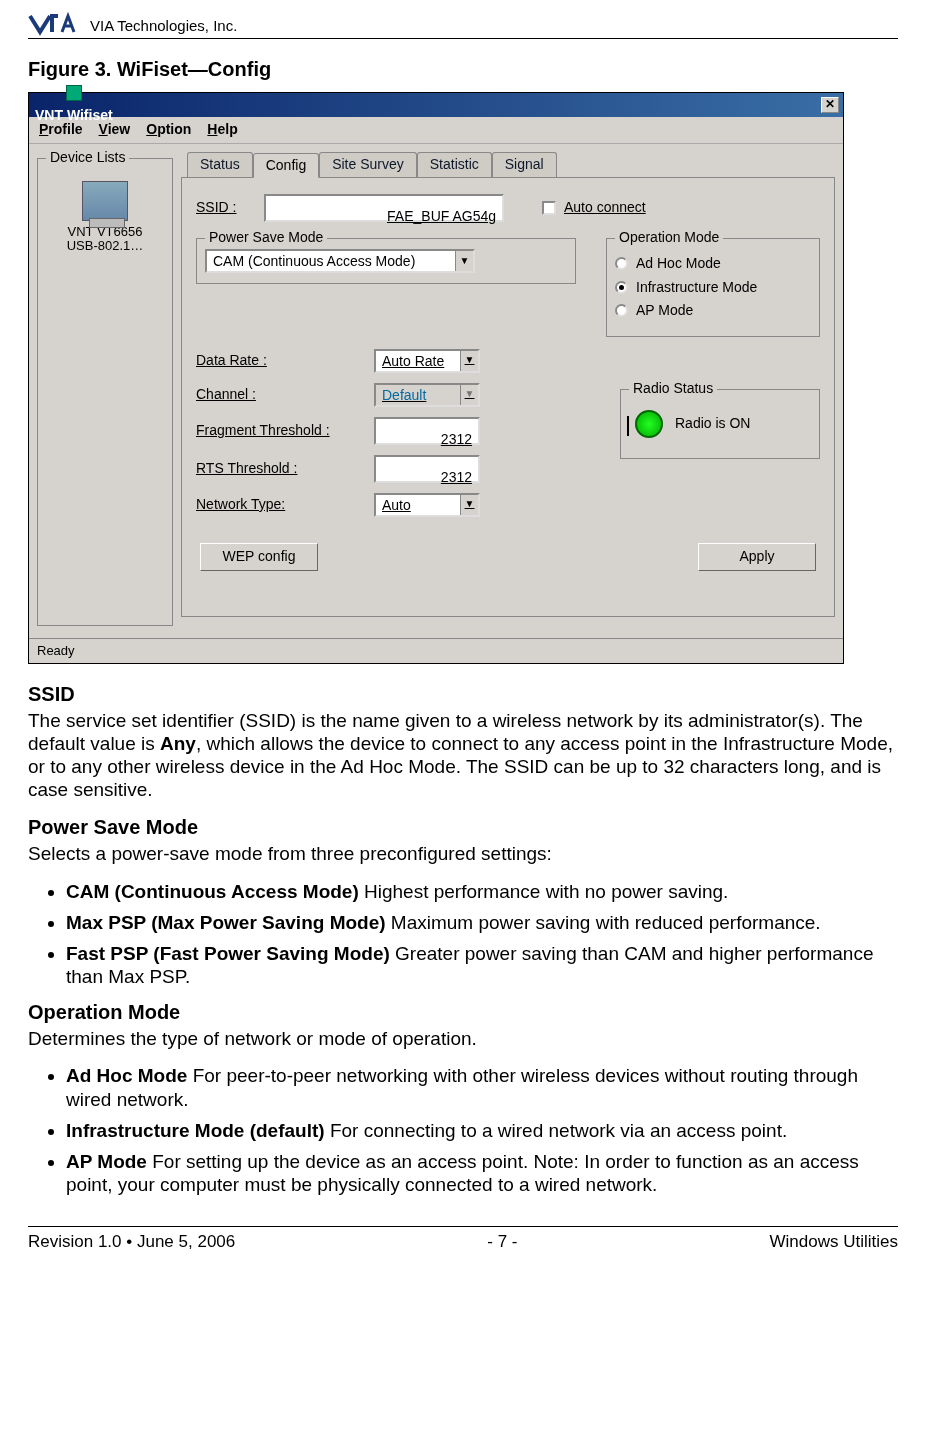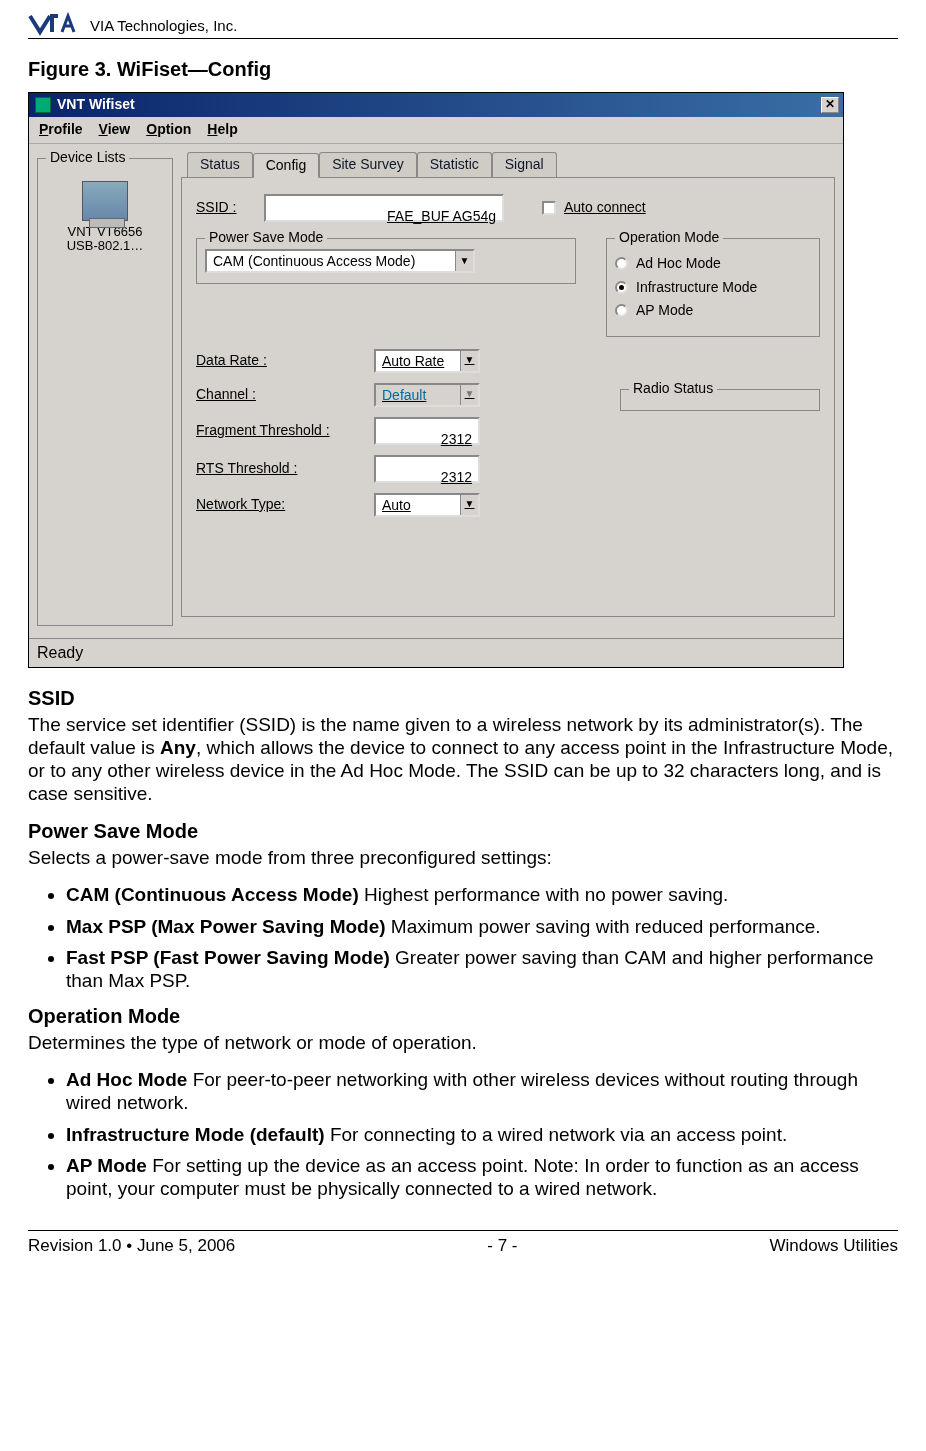--- a/index.html
+++ b/index.html
@@ -36,21 +36,21 @@
   }
   .titlebar {
     background: linear-gradient(to right,#0a246a,#3a6ea5);
     color:#fff;
     display:flex;
     align-items:center;
     justify-content:space-between;
     padding:2px 4px;
     height:24px;
   }
-  .titlebar-left { display:flex; align-items:center; gap:6px; padding-left:2px;}
+  .titlebar-left { display:flex; align-items:center; gap:6px; padding-left:2px;flex-direction:column;}
   .title-icon {
     width:16px; height:16px;
     background:#0a7; border:1px solid #064;
     display:inline-block;
   }
   .titlebar-title { font-weight:bold; font-size:14px; }
   .close-btn {
     width:18px;height:16px;
     background:#d6d3ce;
     border:1px solid #888; border-top-color:#fff; border-left-color:#fff;
@@ -149,21 +149,21 @@
   }
   .btn {
     min-width:118px; height:28px;
     border:1px solid #666; border-top-color:#fff; border-left-color:#fff;
     background:#d6d3ce; font-size:14px; text-align:center; cursor:pointer;
     display:inline-flex;align-items:center;justify-content:center;
   }
   .btn-row { display:flex; justify-content:space-between; margin-top:16px; padding:0 4px;}
   .statusbar {
     border-top:1px solid #888;
-    padding:4px 8px; font-size:16px; background:#d6d3ce;
+    padding:4px 8px; font-size:13px; background:#d6d3ce;
   }
   
   h2.sec { font-size:20px; font-weight:bold; margin-top:6px; }
   p.body { font-size:19px; margin:2px 0 14px 0; line-height:1.22;}
   ul.bullets { list-style:disc; padding-left:38px; margin-bottom:12px;}
   ul.bullets li { margin:8px 0; font-size:19px; line-height:1.22;}
   .b { font-weight:bold; }
   .page-footer {
     border-top:1.5px solid #000;
     margin-top:30px; padding-top:4px;
@@ -284,23 +284,33 @@
             <div class="row">
               <span class="lbl">Network Type:</span>
               <div class="dropdown">
                 <div class="dd-text">Auto</div>
                 <div class="dd-btn">▼</div>
               </div>
             </div>
           </div>
           <div class="groupbox radio-status-group" style="margin-top:40px">
             <div class="legend">Radio Status</div>
+            <div class="radio-status-inner">
+              <div class="radio-ind">
+                  <span class="radio-ant"></span>
+                </div>
+              <span>Radio is ON</span>
+            </div>
           </div>
         </div>
 
+        <div class="btn-row">
+          <div class="btn">WEP config</div>
+          <div class="btn">Apply</div>
+        </div>
       </div>
     </div>
   </div>
   <div class="statusbar">Ready</div>
 </div>
 
 <h2 class="sec">SSID</h2>
 <p class="body">
   <span>The service set identifier (SSID) is the name given to a wireless network by its administrator(s). The default value is </span><span class="b">Any</span><span>, which allows the device to connect to any access point in the Infrastructure Mode, or to any other wireless device in the Ad Hoc Mode. The SSID can be up to 32 characters long, and is case sensitive.</span>
 </p>

